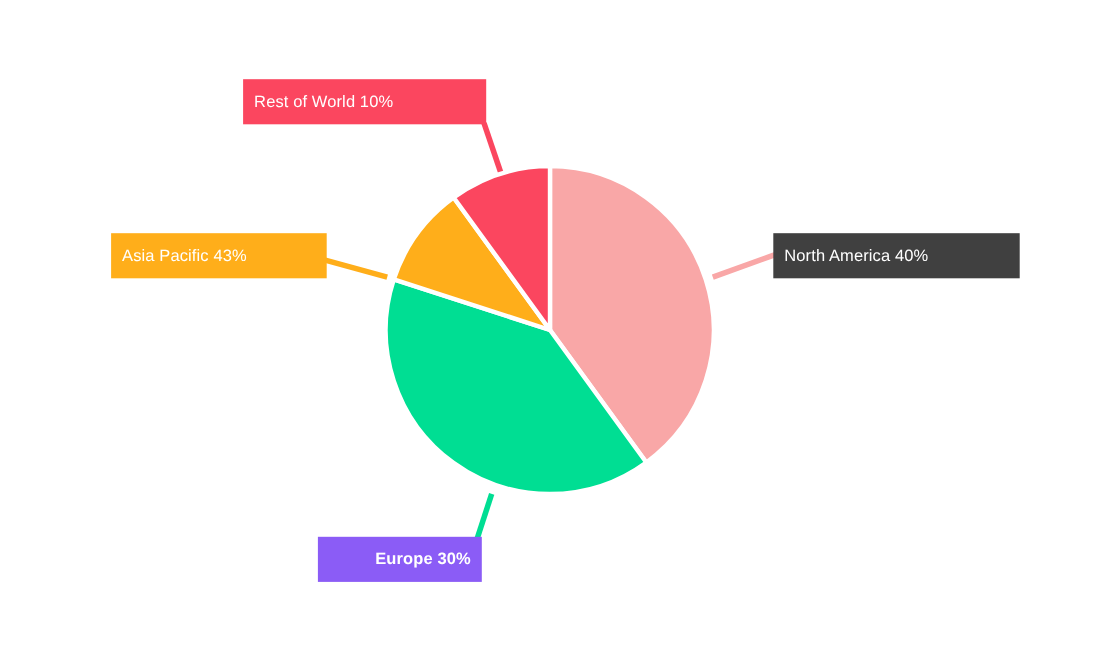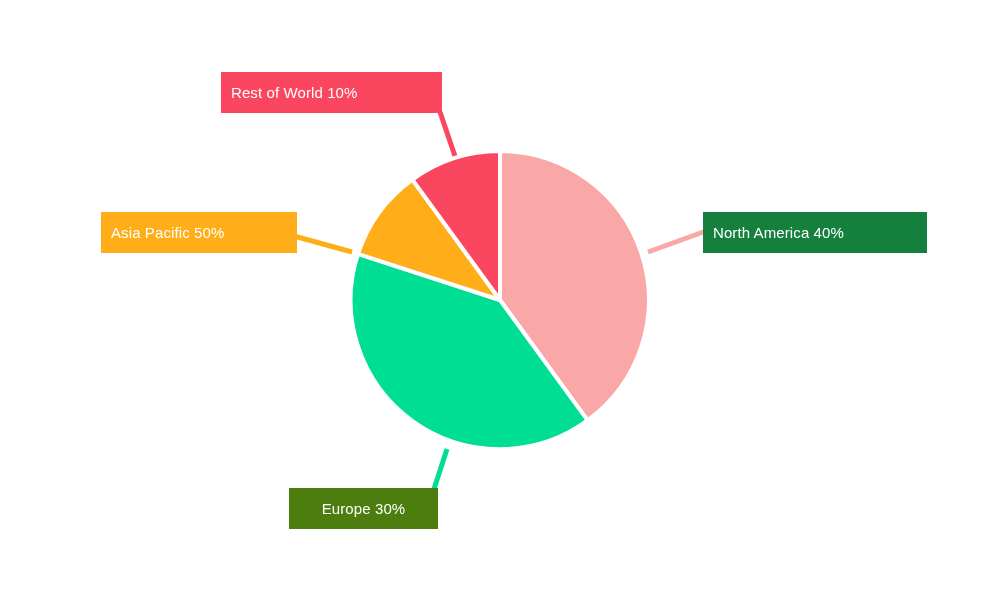--- a/index.html
+++ b/index.html
@@ -37,30 +37,31 @@
     line-height: 1;
     white-space: nowrap;
     letter-spacing: 0.1px;
     padding: 0 10px;
   }
   #label-north-america {
     left: 703px;
     top: 212px;
     width: 224px;
     height: 41px;
-    background: #15803d;
+    background: #404040;
     justify-content: flex-start;
   }
   #label-europe {
     left: 289px;
     top: 488px;
     width: 149px;
     height: 41px;
-    background: #4d7c0f;
-    justify-content: center;
+    background: #8b5cf6;
+    justify-content: flex-end;
+    font-weight: bold;
   }
   #label-asia-pacific {
     left: 101px;
     top: 212px;
     width: 196px;
     height: 41px;
     background: #ffae1a;
     justify-content: flex-start;
   }
   #label-rest-of-world {
@@ -95,20 +96,20 @@
 
   <div class="callout-label" id="label-north-america">
     <span>North America 40%</span>
   </div>
 
   <div class="callout-label" id="label-europe">
     <span>Europe 30%</span>
   </div>
 
   <div class="callout-label" id="label-asia-pacific">
-    <span>Asia Pacific 50%</span>
+    <span>Asia Pacific 43%</span>
   </div>
 
   <div class="callout-label" id="label-rest-of-world">
     <span>Rest of World 10%</span>
   </div>
 
 </div>
 
 </body></html>

